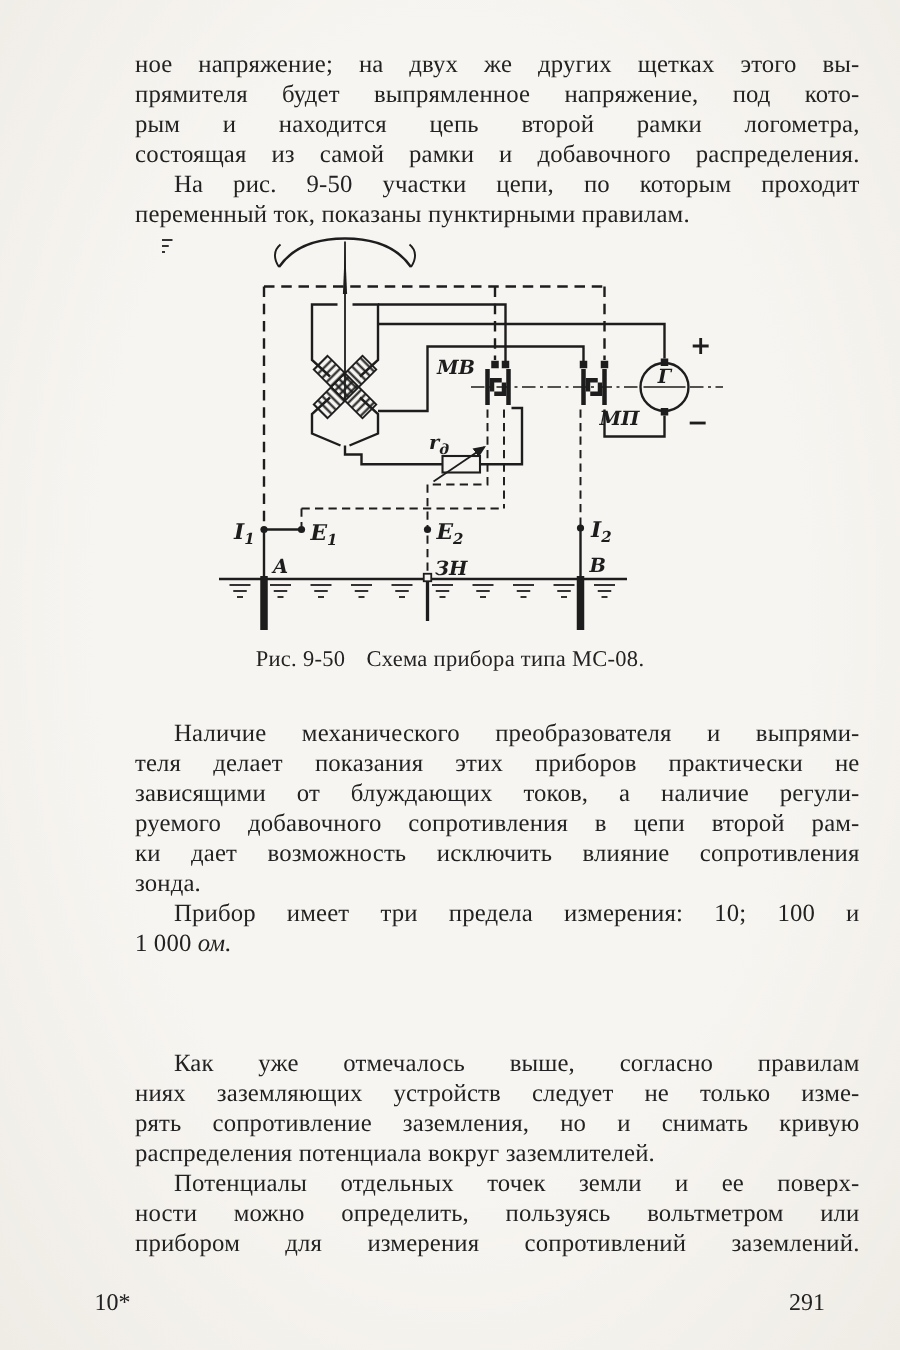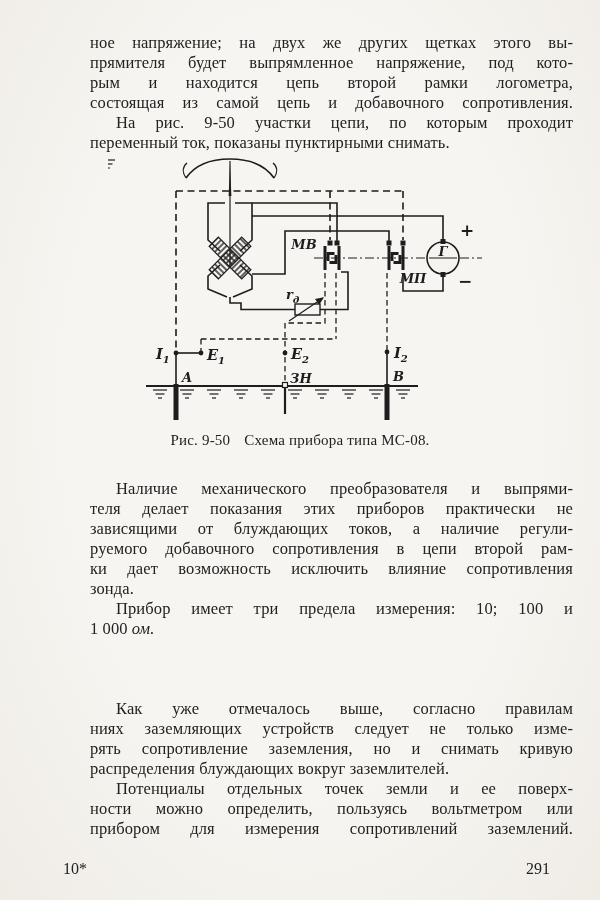--- a/index.html
+++ b/index.html
@@ -30,23 +30,23 @@
 </style>
 </head>
 <body>
 
 <div class="page">
 
   <section class="block" style="top:33px">
     <div class="ln">ное напряжение; на двух же других щетках этого вы-</div>
     <div class="ln">прямителя будет выпрямленное напряжение, под кото-</div>
     <div class="ln">рым и находится цепь второй рамки логометра,</div>
-    <div class="ln">состоящая из самой цепь и добавочного сопротивления.</div>
+    <div class="ln">состоящая из самой рамки и добавочного распределения.</div>
     <div class="ln ind">На рис. 9-50 участки цепи, по которым проходит</div>
-    <div class="ln last">переменный ток, показаны пунктирными снимать.</div>
+    <div class="ln last">переменный ток, показаны пунктирными правилам.</div>
   </section>
 
   <div class="figure">
     <svg class="diagram" width="380" height="268" viewBox="0 0 380 268">
       <defs>
         <pattern id="hx" width="4" height="4" patternUnits="userSpaceOnUse">
           <path d="M1,0 V4" stroke="#1d1d1d" stroke-width="1.4"></path>
         </pattern>
         <marker id="ah" markerWidth="8" markerHeight="8" refX="6" refY="4" orient="auto">
           <path d="M0,1 L7,4 L0,7 z" fill="#1d1d1d"></path>
@@ -195,21 +195,21 @@
     <div class="ln last">зонда.</div>
     <div class="ln ind">Прибор имеет три предела измерения: 10; 100 и</div>
     <div class="ln last"><span>1 000 </span><em>ом.</em></div>
   </section>
 
 
   <section class="block" style="top:699px">
     <div class="ln ind">Как уже отмечалось выше, согласно правилам</div>
     <div class="ln">ниях заземляющих устройств следует не только изме-</div>
     <div class="ln">рять сопротивление заземления, но и снимать кривую</div>
-    <div class="ln last">распределения блуждающих вокруг заземлителей.</div>
+    <div class="ln last">распределения потенциала вокруг заземлителей.</div>
     <div class="ln ind">Потенциалы отдельных точек земли и ее поверх-</div>
     <div class="ln">ности можно определить, пользуясь вольтметром или</div>
     <div class="ln">прибором для измерения сопротивлений заземлений.</div>
   </section>
 
   <div class="footer">
     <span class="fl">10*</span>
     <span class="fr">291</span>
   </div>
 

